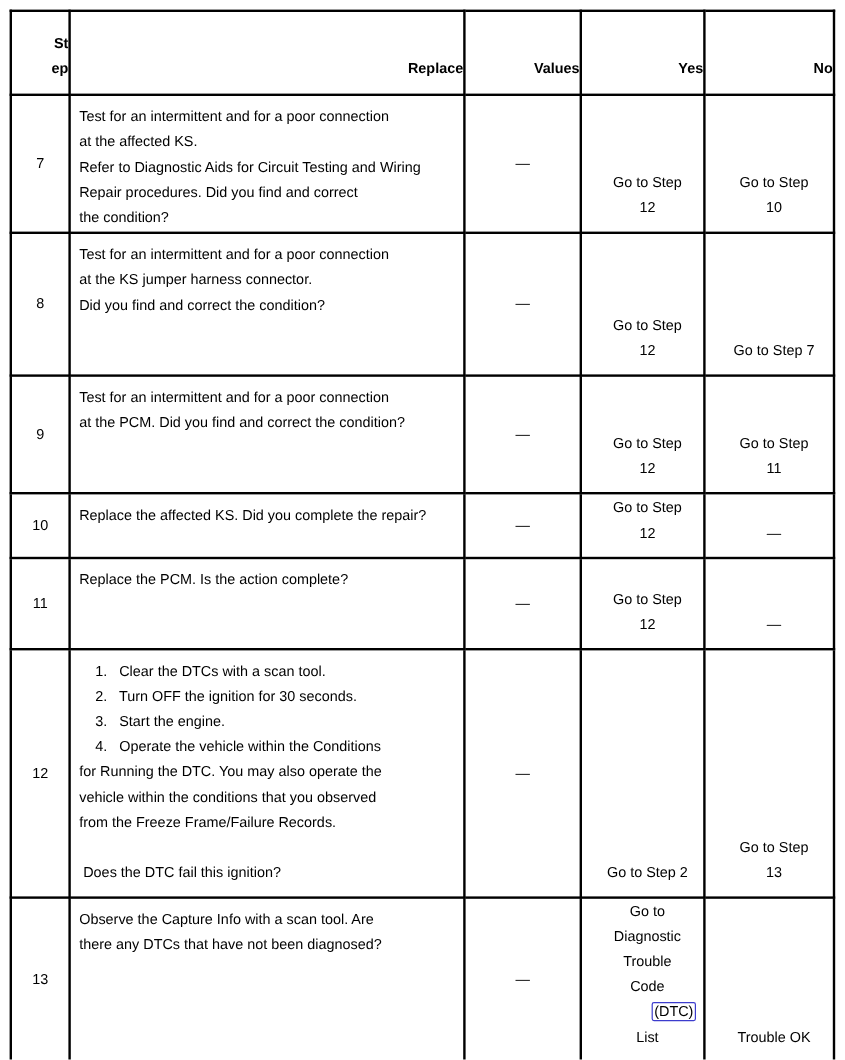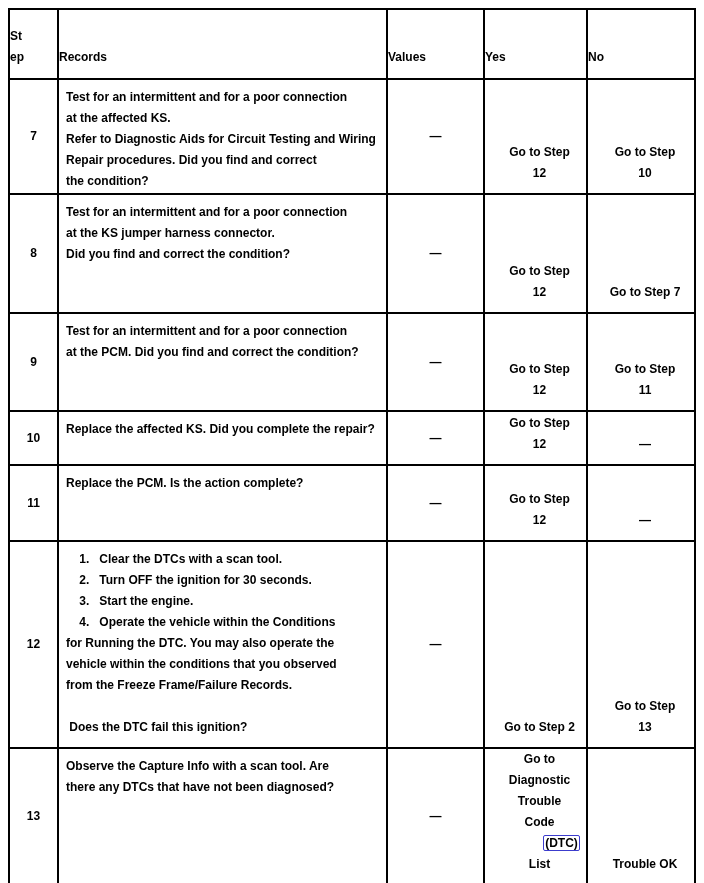--- a/index.html
+++ b/index.html
@@ -20,27 +20,26 @@
     margin: 8px 0 0 8px;
     width: 686px;
     border: 2px solid #000000;
   }
   table.diag th,
   table.diag td {
     border: 2px solid #000000;
     font-size: 12px;
     line-height: 21px;
     overflow: hidden;
-    font-weight: bold;
   }
   table.diag th {
     font-weight: bold;
-    text-align: left;
+    text-align: right;
     vertical-align: bottom;
-    padding: 0 13px 10px 0;
+    padding: 0 0 10px 0;
     white-space: pre-line;
   }
   td.c-step {
     text-align: center;
     vertical-align: middle;
     padding: 0;
   }
   td.c-action {
     text-align: left;
     vertical-align: top;
@@ -80,21 +79,21 @@
     <col style="width:49px">
     <col style="width:329px">
     <col style="width:97px">
     <col style="width:103px">
     <col style="width:108px">
   </colgroup>
   <thead>
     <tr class="hdr">
       <th>St
 ep</th>
-      <th>Records</th>
+      <th>Replace</th>
       <th>Values</th>
       <th>Yes</th>
       <th>No</th>
     </tr>
   </thead>
   <tbody>
     <tr class="r7">
       <td class="c-step">7</td>
       <td class="c-action">Test for an intermittent and for a poor connection
 at the affected KS.

